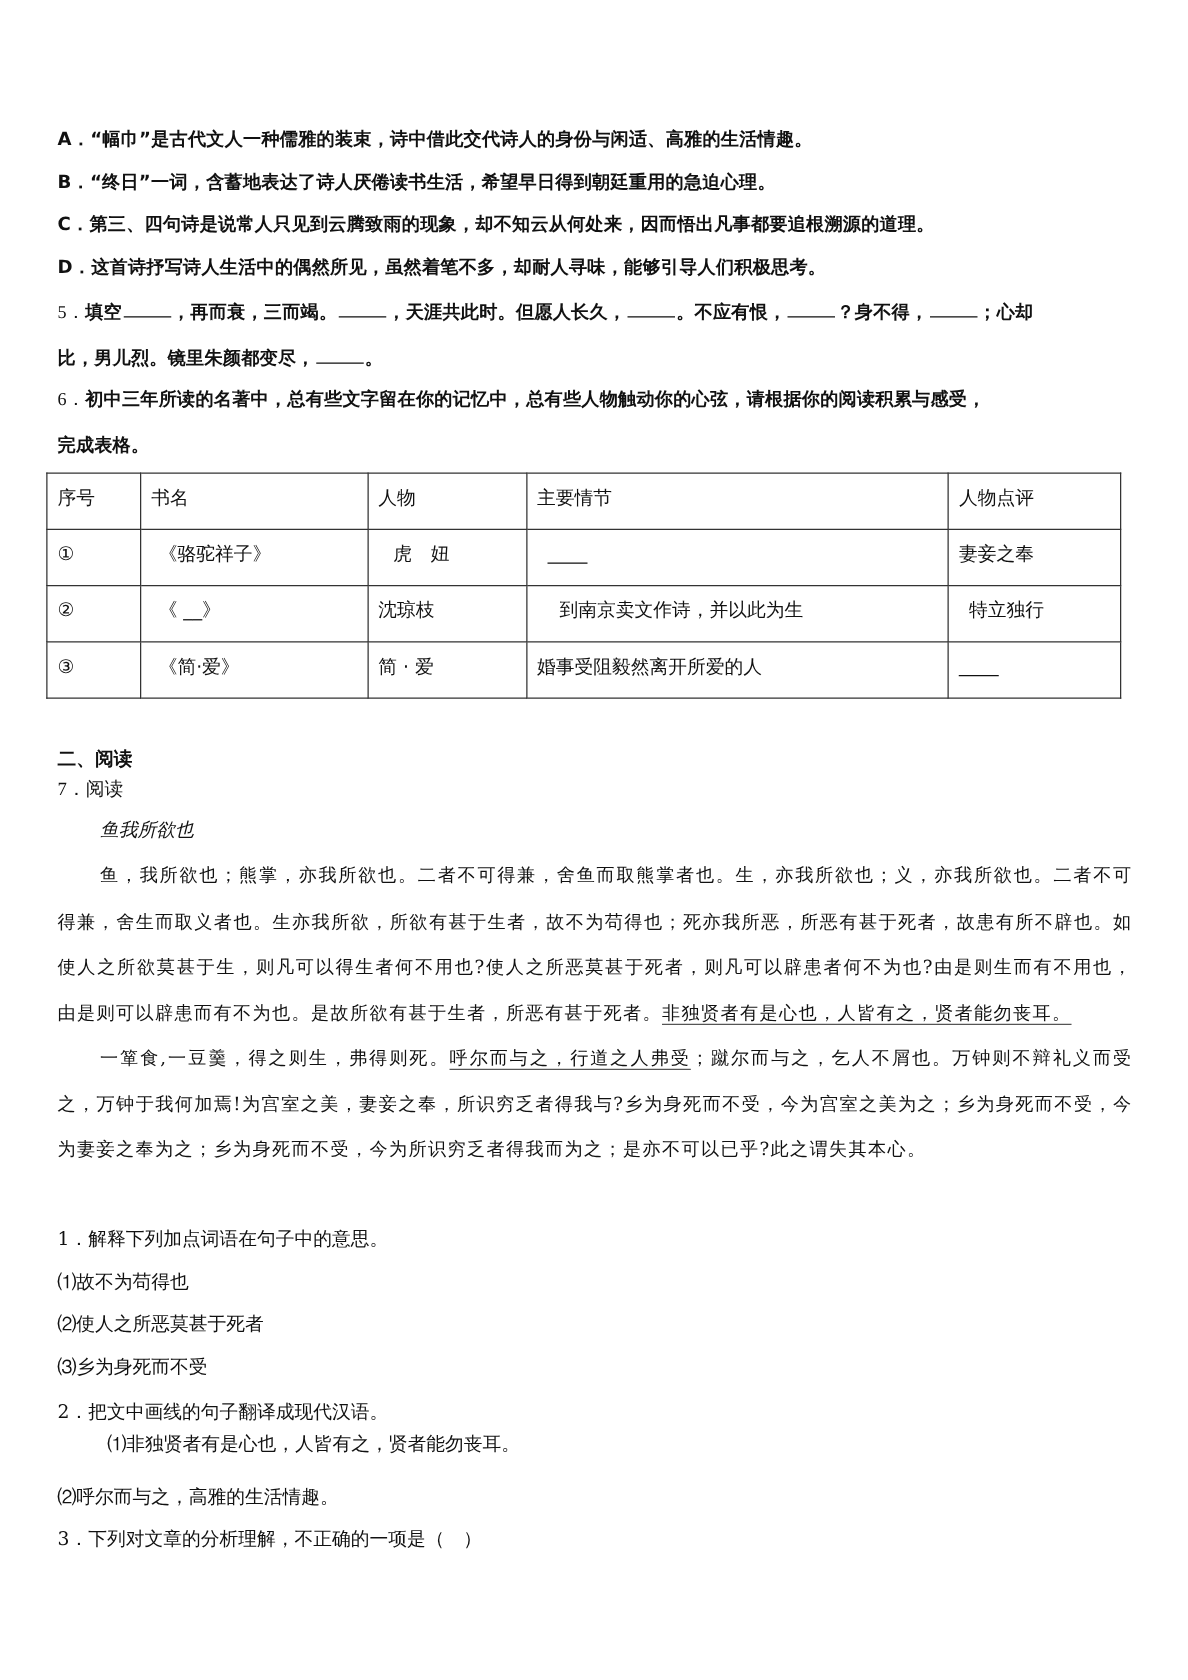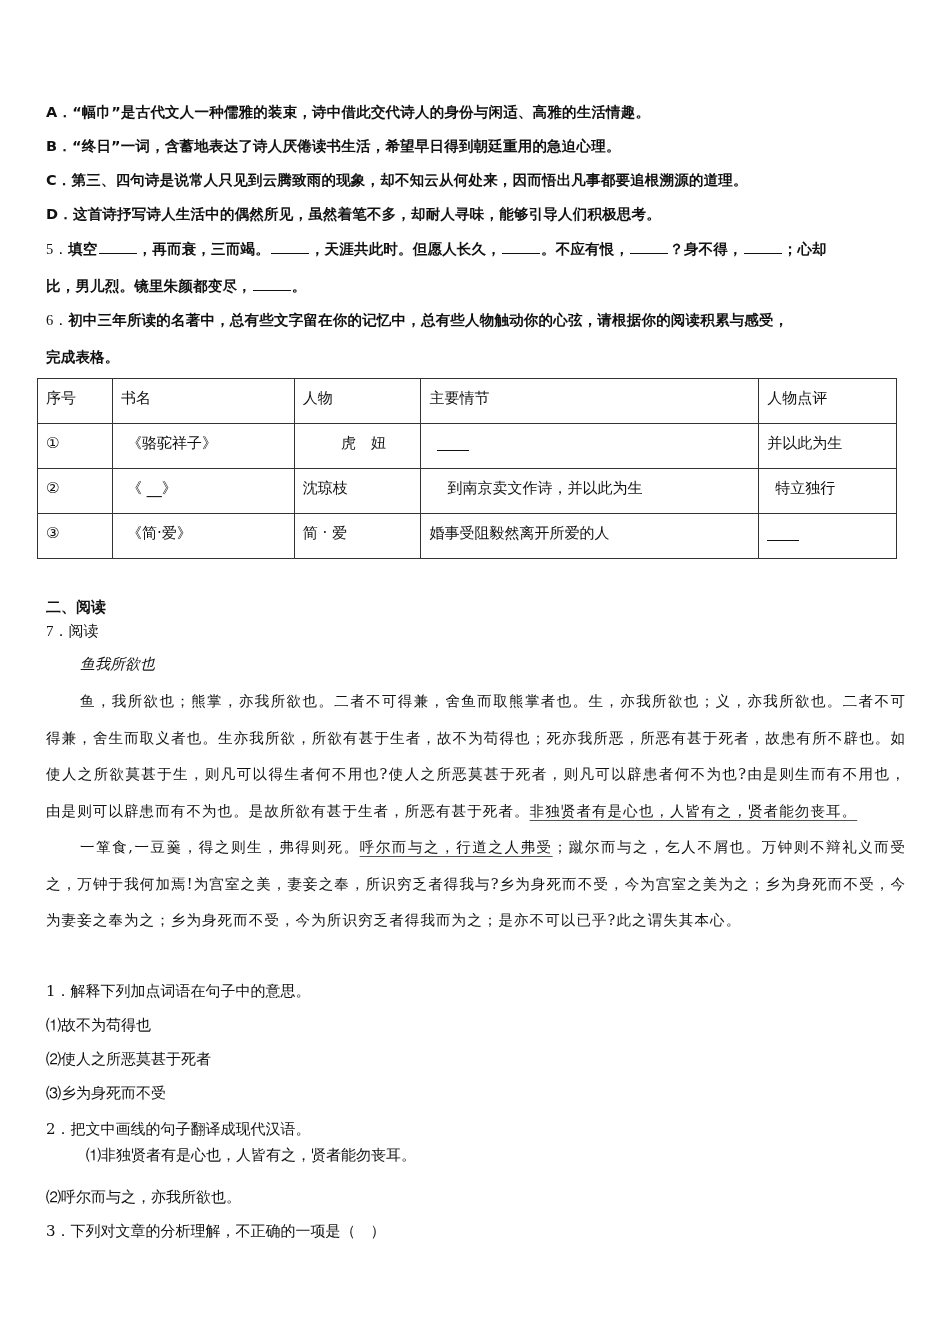--- a/index.html
+++ b/index.html
@@ -157,23 +157,23 @@
         <tr>
       <td>序号</td>
       <td>书名</td>
       <td>人物</td>
       <td>主要情节</td>
       <td>人物点评</td>
     </tr>
     <tr>
       <td>①</td>
       <td style="padding-left:14px;">《骆驼祥子》</td>
-      <td style="padding-left:20px;text-align:center;">虎　妞</td>
+      <td style="padding-left:20px;">虎　妞</td>
       <td style="padding-left:16px;"><span class="cell-blank"></span></td>
-      <td>并以此为生</td>
+      <td>妻妾之奉</td>
     </tr>
     <tr>
       <td>②</td>
       <td style="padding-left:14px;">《 __》</td>
       <td>沈琼枝</td>
       <td style="padding-left:26px;">到南京卖文作诗，并以此为生</td>
       <td style="padding-left:16px;">特立独行</td>
     </tr>
     <tr>
       <td>③</td>
@@ -195,16 +195,16 @@
     <p><span>鱼，我所欲也；熊掌，亦我所欲也。二者不可得兼，舍鱼而取熊掌者也。生，亦我所欲也；义，亦我所欲也。二者不可得兼，舍生而取义者也。生亦我所欲，所欲有甚于生者，故不为苟得也；死亦我所恶，所恶有甚于死者，故患有所不辟也。如使人之所欲莫甚于生，则凡可以得生者何不用也?使人之所恶莫甚于死者，则凡可以辟患者何不为也?由是则生而有不用也，由是则可以辟患而有不为也。是故所欲有甚于生者，所恶有甚于死者。</span><span class="ul">非独贤者有是心也，人皆有之，贤者能勿丧耳。</span></p>
     <p><span>一箪食,一豆羹，得之则生，弗得则死。</span><span class="ul">呼尔而与之，行道之人弗受</span><span>；蹴尔而与之，乞人不屑也。万钟则不辩礼义而受之，万钟于我何加焉!为宫室之美，妻妾之奉，所识穷乏者得我与?乡为身死而不受，今为宫室之美为之；乡为身死而不受，今为妻妾之奉为之；乡为身死而不受，今为所识穷乏者得我而为之；是亦不可以已乎?此之谓失其本心。</span></p>
   </div>
 
   <div class="sub-q" style="top:982px;">1．解释下列加点词语在句子中的意思。</div>
   <div class="sub-q" style="top:1016px;">⑴故不为苟得也</div>
   <div class="sub-q" style="top:1050px;text-align:right;">⑵使人之所恶莫甚于死者</div>
   <div class="sub-q" style="top:1084px;">⑶乡为身死而不受</div>
   <div class="sub-q" style="top:1120px;">2．把文中画线的句子翻译成现代汉语。</div>
   <div class="sub-q" style="top:1146px;margin-left:40px;">⑴非独贤者有是心也，人皆有之，贤者能勿丧耳。</div>
-  <div class="sub-q" style="top:1188px;">⑵呼尔而与之，亦我所欲也。</div>
+  <div class="sub-q" style="top:1188px;">⑵呼尔而与之，高雅的生活情趣。</div>
   <div class="sub-q" style="top:1222px;">3．下列对文章的分析理解，不正确的一项是（　）</div>
 
 </div>
 
 </body></html>

